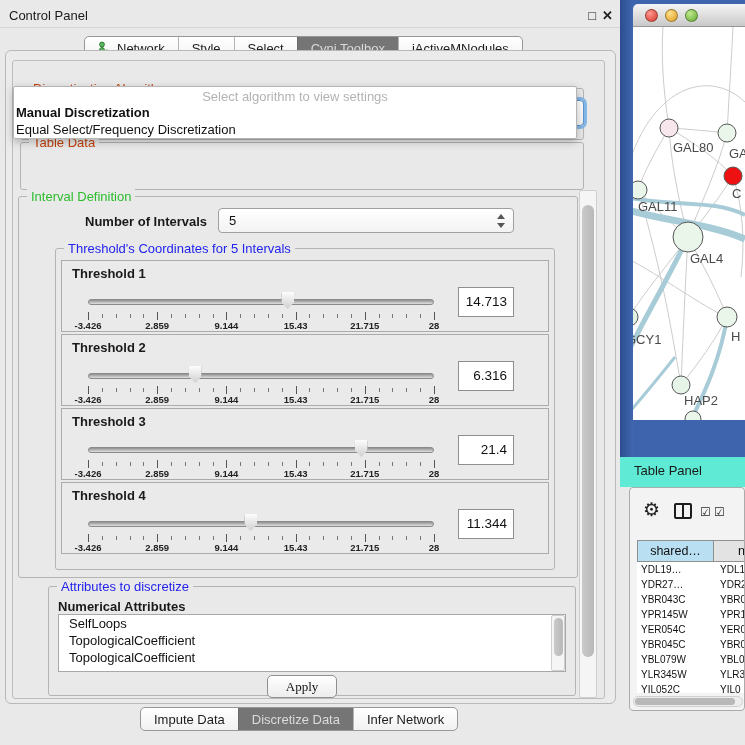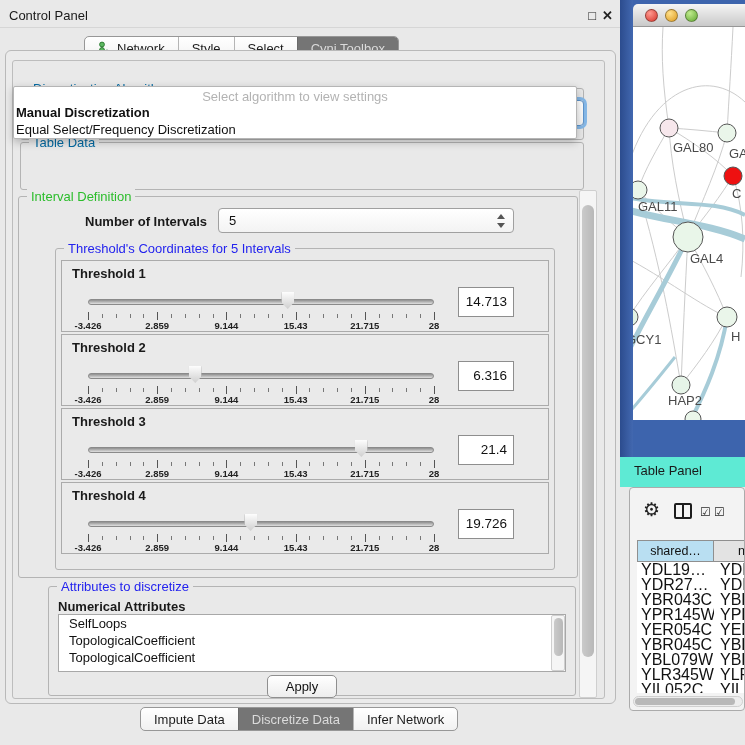--- a/index.html
+++ b/index.html
@@ -21,21 +21,21 @@
   .seg.sel { background:#757575; color:#dbdbdb; border-left-color:#6a6a6a; }
   .seg .net-ic { margin-right:6px; display:inline-flex; }
 
   .outer-box { position:absolute; left:5px; top:46px; width:611px; height:654px;
                border:1px solid #b9b9b9; border-radius:6px; background:#ebebeb; }
   .inner-box { position:absolute; left:12px; top:56px; width:593px; height:639px;
                border:1px solid #bdbdbd; border-radius:3px; background:#e9e9e9; }
 
   .grp { position:absolute; border:1px solid #b4b4b4; border-radius:3px; }
   .grp-label { position:absolute; top:-8px; left:8px; background:#e9e9e9; padding:0 4px;
-               font-size:13px; color:#0369a1; white-space:nowrap; }
+               font-size:13px; color:#c2410c; white-space:nowrap; }
   .grp-label.green { color:#2bbd2b; }
   .grp-label.blue { color:#2323ee; }
 
   .combo { position:absolute; height:26px; background:linear-gradient(#ffffff,#f3f3f3);
            border:1px solid #a0a0a0; border-radius:4px; font-size:13px; color:#111;
            line-height:24px; padding-left:10px; }
   .combo.focused { box-shadow:0 0 0 3px #85b7e6; border-color:#5d94cc; }
   .spinner { position:absolute; right:7px; top:5px; width:9px; height:14px; }
   .spinner .up { position:absolute; top:0; left:0; width:0; height:0;
                  border-left:4.5px solid transparent; border-right:4.5px solid transparent; border-bottom:5px solid #555; }
@@ -72,21 +72,21 @@
   .vscroll { position:absolute; width:18px; background:linear-gradient(90deg,#eforangef0,#fafafa); background:#f5f5f5;
              border:1px solid #cfcfcf; border-radius:2px; }
   .vthumb { position:absolute; background:linear-gradient(90deg,#cacaca,#b8b8b8); border-radius:6px; }
 
   #attr-list { position:absolute; left:58px; top:610px; width:508px; height:58px; background:#ffffff;
                border:1px solid #a8a8a8; overflow:hidden; }
   .attr-item { font-size:13px; color:#111; line-height:17px; padding-left:10px; white-space:nowrap; }
 
   .push-btn { position:absolute; height:23px; background:linear-gradient(#ffffff,#ededed);
               border:1px solid #8f8f8f; border-radius:5px; font-size:13px; color:#111;
-              text-align:center; line-height:21px; }
+              text-align:center; line-height:21px;font-family:Liberation Serif, serif; }
 
   
   #desktop { position:absolute; left:620px; top:0; width:125px; height:457px; background:#3d64ad; }
   #desktop .dstrip { position:absolute; left:0; top:0; width:13px; height:457px;
                      background:linear-gradient(90deg,#2c4c8e,#4268b0); }
   .net-window { position:absolute; left:633px; top:4px; width:112px; height:416px; }
   .mac-titlebar { position:absolute; left:0; top:0; width:112px; height:23px;
                   background:linear-gradient(#f5f5f5,#c9c9c9); border-bottom:1px solid #979797;
                   border-top-left-radius:5px; }
   .light { position:absolute; top:5px; width:13px; height:13px; border-radius:50%; border:1px solid rgba(0,0,0,0.35); }
@@ -106,21 +106,21 @@
   .split-ic { position:absolute; left:44px; top:15px; width:18px; height:16px; border:2px solid #1c1c1c; border-radius:2px; }
   .split-ic::after { content:""; position:absolute; left:6px; top:0; width:2px; height:12px; background:#1c1c1c; }
   .chk { position:absolute; top:17px; font-size:12px; color:#2a2a2a; }
   .tbl-head { position:absolute; left:7px; top:52px; height:22px; display:flex; }
   .tbl-hcell { height:22px; border:1px solid #8f8f8f; font-size:12.5px; color:#111;
                text-align:center; line-height:20px; overflow:hidden; white-space:nowrap; }
   .tbl-hcell.c1 { width:77px; background:#b9dff2; }
   .tbl-hcell.c2 { width:80px; background:#e3e3e3; border-left:none; text-align:left; padding-left:24px; }
   #tbl-rows { position:absolute; left:7px; top:74px; width:160px; height:131px; background:#ffffff; overflow:hidden; }
   .tbl-row { display:flex; height:15px; }
-  .tbl-cell { font-size:16px; color:#111; line-height:15px; white-space:nowrap; overflow:hidden; }
+  .tbl-cell { font-size:10px; color:#111; line-height:15px; white-space:nowrap; overflow:hidden; }
   .tbl-cell.c1 { width:77px; padding-left:4px; }
   .tbl-cell.c2 { width:80px; padding-left:6px; }
   .hscroll { position:absolute; left:3px; top:208px; width:110px; height:11px; background:#ededed;
              border:1px solid #cfcfcf; border-radius:6px; }
   .hthumb { position:absolute; left:1px; top:1px; width:100px; height:7px; background:#b8b8b8; border-radius:5px; }
   #below-tp { position:absolute; left:620px; top:711px; width:125px; height:34px; background:#e9e9e9; }
 </style>
 </head>
 <body>
 
@@ -147,20 +147,23 @@
           <span>Network</span>
         </div>
         <div class="seg">
           <span>Style</span>
         </div>
         <div class="seg">
           <span>Select</span>
         </div>
         <div class="seg sel">
           <span>Cyni Toolbox</span>
+        </div>
+        <div class="seg">
+          <span>jActiveMNodules</span>
         </div>
       </div>
 
     <div class="outer-box"></div>
     <div class="inner-box"></div>
 
     <div class="grp" style="left:20px; top:84px; width:564px; height:52px;">
       <span class="grp-label">Discretization Algorithm</span>
     </div>
     <div class="combo focused" style="left:26px; top:96px; width:558px;"></div>
@@ -357,21 +360,21 @@
             <div class="tick major" style="left: 100%;"></div>
           </div>
           <div class="th-tlabels">
             <span style="left: 0%;">-3.426</span>
             <span style="left: 20%;">2.859</span>
             <span style="left: 40%;">9.144</span>
             <span style="left: 60%;">15.43</span>
             <span style="left: 80%;">21.715</span>
             <span style="left: 100%;">28</span>
           </div>
-          <div class="th-value">19.726</div>
+          <div class="th-value">11.344</div>
         </div>
       </div>
 
     <div class="vscroll" style="left:579px; top:186px; height:508px;">
       <div class="vthumb" style="left:2px; top:14px; width:12px; height:452px;"></div>
     </div>
 
     <div class="grp" style="left:48px; top:582px; width:528px; height:110px;">
       <span class="grp-label blue">Attributes to discretize</span>
     </div>
@@ -445,21 +448,21 @@
           <circle cx="60" cy="392" r="8" fill="#eaf6ea" stroke="#555" stroke-width="1"></circle>
         </svg>
       <div id="net-labels">
           <span class="net-label" style="left: 40px; top: 113px;">GAL80</span>
           <span class="net-label" style="left: 96px; top: 119px;">GA</span>
           <span class="net-label" style="left: 99px; top: 159px;">C</span>
           <span class="net-label" style="left: 5px; top: 172px;">GAL11</span>
           <span class="net-label" style="left: 57px; top: 224px;">GAL4</span>
           <span class="net-label" style="left: -7px; top: 305px;">GCY1</span>
           <span class="net-label" style="left: 98px; top: 302px;">H</span>
-          <span class="net-label" style="left: 35px; top: 366px;">HAP2</span>
+          <span class="net-label" style="left: 51px; top: 366px;">HAP2</span>
         </div>
     </div>
   </div>
 
   <div id="table-panel-bar">
     <span class="tp-title">Table Panel</span>
   </div>
 
   <div class="tp-panel">
     <span class="gear">⚙</span>

